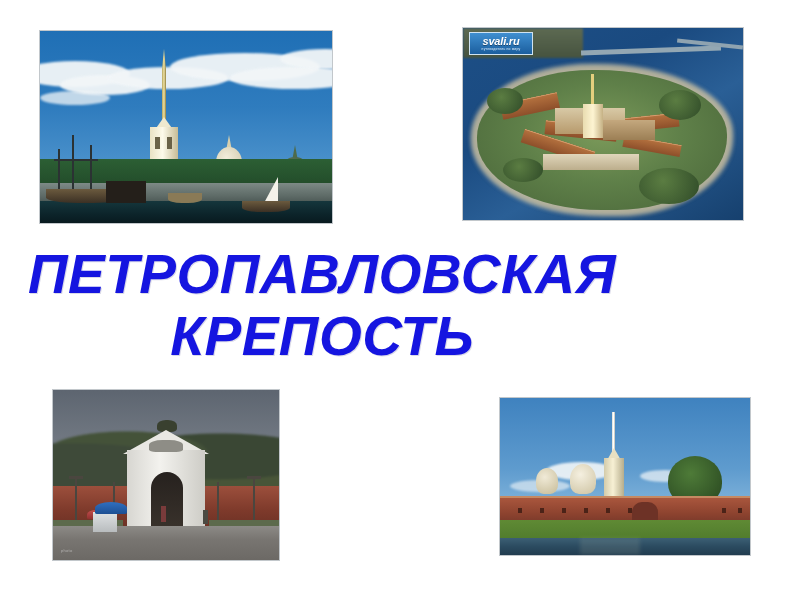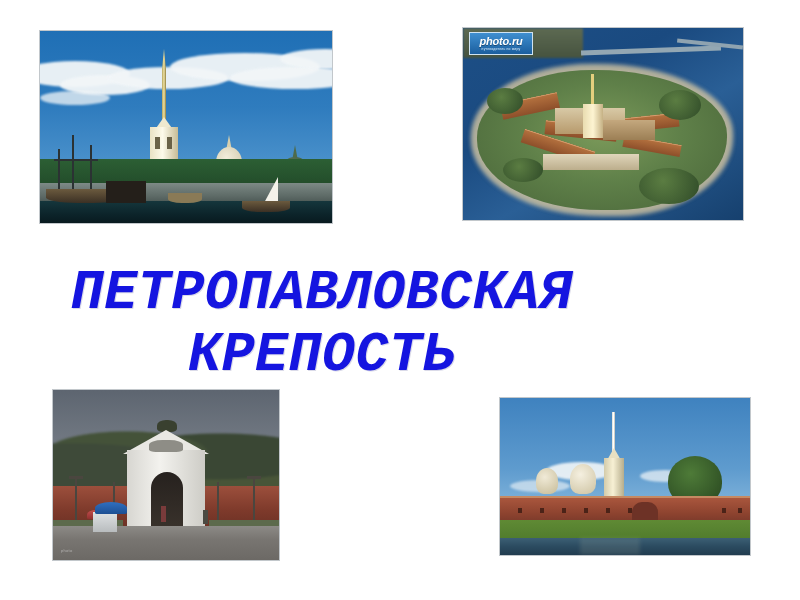--- a/index.html
+++ b/index.html
@@ -323,30 +323,29 @@
     background: #4b2318;
   }
 
   
   #title {
     position: absolute;
     left: 0;
     top: 243px;
     width: 644px;
     text-align: center;
-    font-family: Liberation Mono, monospace;
+    font-family: Liberation Sans, sans-serif;
     font-weight: bold;
     font-style: italic;
     font-size: 55px;
     line-height: 62px;
     letter-spacing: 0.5px;
     color: #1515e0;
     text-shadow: 1px 1px 0 rgba(150,150,190,0.35);
     white-space: pre-line;
-    margin-top: 20px;
   }
 </style>
 </head>
 <body>
 
 <div id="slide">
 
   <div class="photo" id="photo-neva">
     <div class="inner">
       <div class="layer sky"></div>
@@ -411,21 +410,21 @@
 
       <div class="layer cath-spire"></div>
       <div class="layer cath"></div>
 
       <div class="layer trees" style="left:24px;top:60px;width:36px;height:26px;"></div>
       <div class="layer trees" style="left:196px;top:62px;width:42px;height:30px;"></div>
       <div class="layer trees" style="left:176px;top:140px;width:60px;height:36px;"></div>
       <div class="layer trees" style="left:40px;top:130px;width:40px;height:24px;"></div>
 
       <div class="watermark">
-        <span class="wm-main">photo.ru</span>
+        <span class="wm-main">svali.ru</span>
         <span class="wm-sub">путеводитель по миру</span>
       </div>
     </div>
   </div>
 
   <div id="title">ПЕТРОПАВЛОВСКАЯ
 КРЕПОСТЬ</div>
 
   <div class="photo" id="photo-gate">
     <div class="inner">

